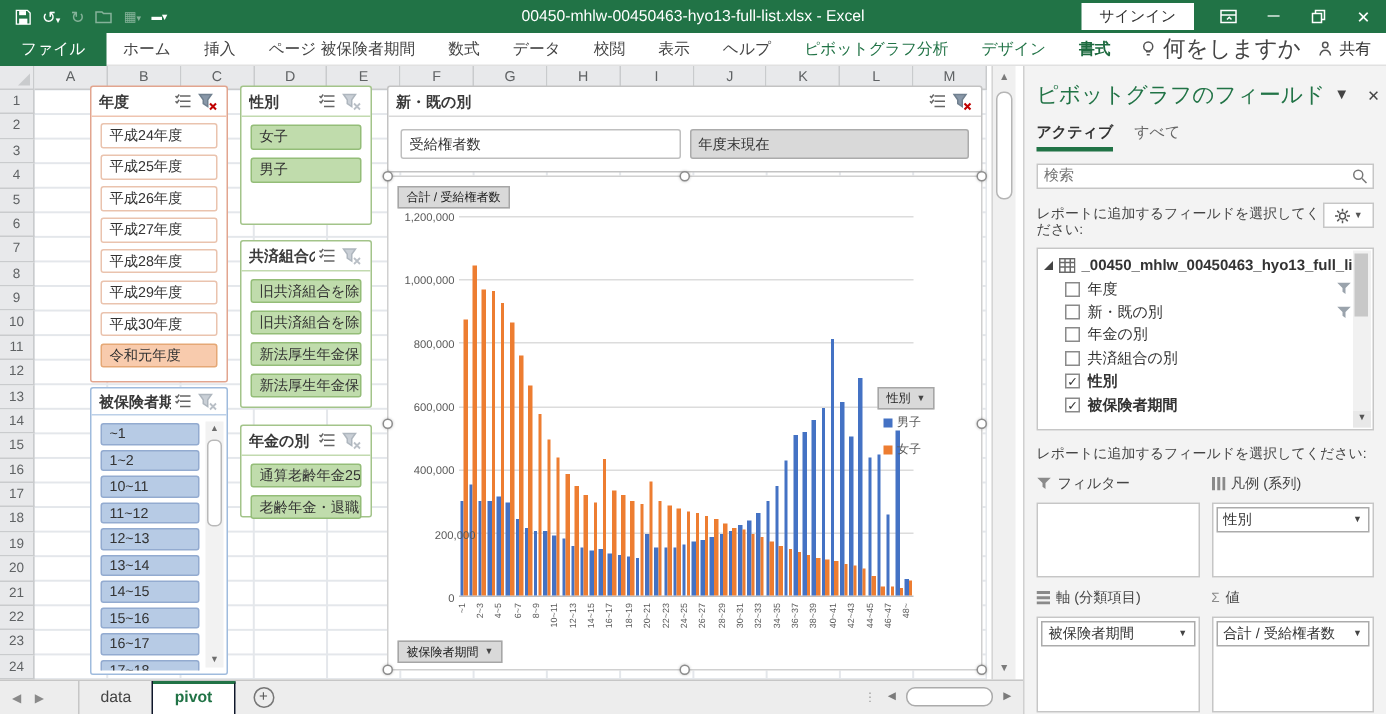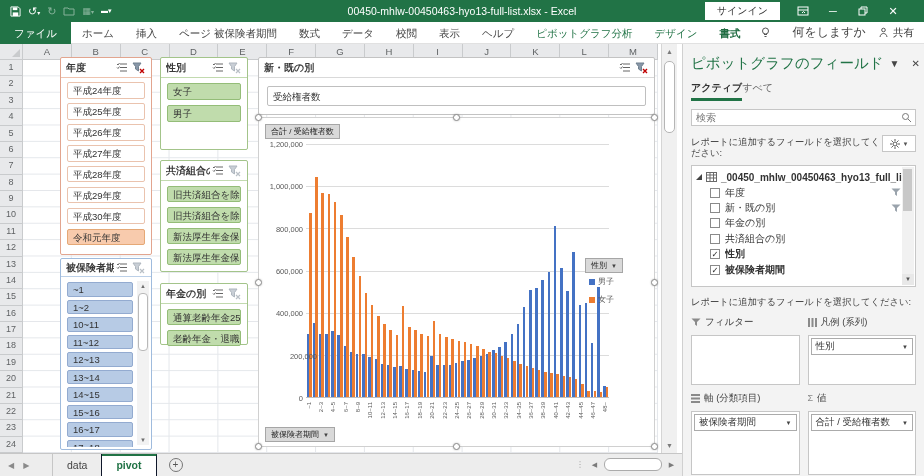--- a/index.html
+++ b/index.html
@@ -5,31 +5,31 @@
 * { box-sizing: border-box; margin: 0; padding: 0; }
 html,body { width: 924px; height: 476px; overflow: hidden; }
 body { font-family: "Liberation Sans", sans-serif; position: relative; background: #fff; font-size: 10px; color: #333; }
 
 
 #titlebar { position: absolute; left:0; top:0; width:924px; height:22px; background:#217346; color:#fff; display:flex; align-items:center; }
 #qat { display:flex; align-items:center; gap:7px; padding-left:10px; z-index:2; }
 #qat svg { display:block; }
 .qat-dim { opacity:.45; }
 #title-text { position:absolute; left:0; top:0; width:100%; height:22px; line-height:22px; text-align:center; font-size:10.5px; color:#fff; }
-#title-right { position:absolute; right:16px; top:0; height:22px; display:flex; align-items:center; z-index:2; }
+#title-right { position:absolute; right:0; top:0; height:22px; display:flex; align-items:center; z-index:2; }
 #signin-btn { background:#fff; color:#333; font-size:10px; padding:2px 12px; margin-right:8px; cursor:default; }
 .win-btn { width:30px; height:22px; display:flex; align-items:center; justify-content:center; color:#fff; font-size:11px; }
 
 
 #ribbon { position:absolute; left:0; top:22px; width:924px; height:22px; background:#fff; border-bottom:1px solid #E1E1E1; display:flex; align-items:center; }
 .rtab { padding:0 11px; font-size:10.5px; color:#444; height:22px; line-height:22px; white-space:nowrap; }
 .rtab.file { background:#217346; color:#fff; padding:0 14px; }
 .rtab.ctx { color:#217346; }
 .rtab.ctx-active { color:#1E6B40; font-weight:bold; }
-#tellme { display:flex; align-items:center; gap:22px; padding:0 10px; color:#444; font-size:12px; }
+#tellme { display:flex; align-items:center; gap:5px; padding:0 10px; color:#444; font-size:15px; }
 #share { position:absolute; right:10px; display:flex; align-items:center; gap:4px; color:#333; font-size:10.5px; }
 
 
 #corner { position:absolute; left:0; top:44px; width:23px; height:16px; background:#E8E9EB; border-right:1px solid #C9CBCD; border-bottom:1px solid #C9CBCD; }
 #corner:after { content:""; position:absolute; right:2px; bottom:2px; border-left:8px solid transparent; border-bottom:8px solid #C9CBCD; }
 #colheaders { position:absolute; left:23px; top:44px; width:635px; height:16px; display:flex; }
 .col-h { width:48.846px; height:16px; background:#E8E9EB; border-right:1px solid #C9CBCD; border-bottom:1px solid #C9CBCD; font-size:9.5px; color:#5F6264; text-align:center; line-height:15px; }
 #rowheaders { position:absolute; left:0; top:60px; width:23px; height:393px; }
 .row-h { width:23px; height:16.375px; background:#E8E9EB; border-right:1px solid #C9CBCD; border-bottom:1px solid #C9CBCD; font-size:9px; color:#5F6264; text-align:center; line-height:15px; }
 #gridbg { position:absolute; left:23px; top:60px; width:635px; height:393px; background-color:#fff;
@@ -105,21 +105,21 @@
 #hscroll { position:absolute; right:4px; top:4px; display:flex; align-items:center; gap:3px; }
 #hscroll .dots { color:#9A9A9A; font-size:8px; letter-spacing:1px; }
 #hscroll .harr { width:13px; height:13px; font-size:7px; color:#7B7B7B; text-align:center; line-height:13px; }
 #hscroll .track { width:58px; height:13px; background:#fff; border:1px solid #ABABAB; border-radius:6px; }
 
 
 #pane { position:absolute; left:682px; top:44px; width:242px; height:432px; background:#F3F3F3; border-left:1px solid #D0D0D0; padding:10px 8px 0 8px; }
 #pane-title-row { display:flex; align-items:center; }
 #pane-title { flex:1; font-size:14.5px; color:#217346; white-space:nowrap; }
 .pane-ico { color:#444; font-size:10px; padding:0 6px; }
-#pane-tabs { display:flex; gap:0; margin-top:8px; font-size:10px; }
+#pane-tabs { display:flex; gap:14px; margin-top:8px; font-size:10px; }
 .ptab { color:#666; padding-bottom:3px; }
 .ptab.active { color:#333; font-weight:bold; border-bottom:3px solid #217346; }
 #choose-row { display:flex; margin-top:9px; align-items:flex-start; }
 #choose-text { flex:1; font-size:9.3px; color:#444; line-height:11px; padding-top:2px; }
 #gear-btn { width:34px; height:17px; background:#fff; border:1px solid #C6C6C6; display:flex; align-items:center; justify-content:center; gap:3px; color:#555; }
 #search-box { margin-top:8px; position:relative; }
 #search-input { width:100%; height:17px; border:1px solid #C6C6C6; background:#fff; font-size:10px; padding:0 18px 0 4px; color:#555; font-family:"Liberation Sans",sans-serif; }
 #search-icon { position:absolute; right:4px; top:3px; }
 #field-list { margin-top:6px; background:#fff; border:1px solid #C6C6C6; height:122px; position:relative; padding:3px 14px 0 4px; overflow:hidden; }
 #table-row { display:flex; align-items:center; gap:4px; font-size:10px; font-weight:bold; color:#333; white-space:nowrap; height:16px; }
@@ -410,20 +410,21 @@
       </span>
     <span class="hicon">
         <svg width="13" height="12" viewBox="0 0 13 12">
           <path d="M1 1h8L6.5 4.5V9L3.5 7V4.5z" fill="#8897A8" stroke="#70808F"></path>
           <path d="M8 7l4 4M12 7l-4 4" stroke="#C00000" stroke-width="1.4"></path>
         </svg>
       </span>
   </div>
   <div class="slicer-items">
       <div class="slicer-item uns">受給権者数</div>
+      <div class="slicer-item sel">年度末現在</div>
     </div>
 </div>
 
 <div id="chart">
   <div class="fld-btn" style="left:6px;top:6px;">
       <span>合計 / 受給権者数</span>
     </div>
   <div id="plot">
       <div class="gline" style="top: 211.167px;"></div>
       <div class="gline" style="top: 168.833px;"></div>

